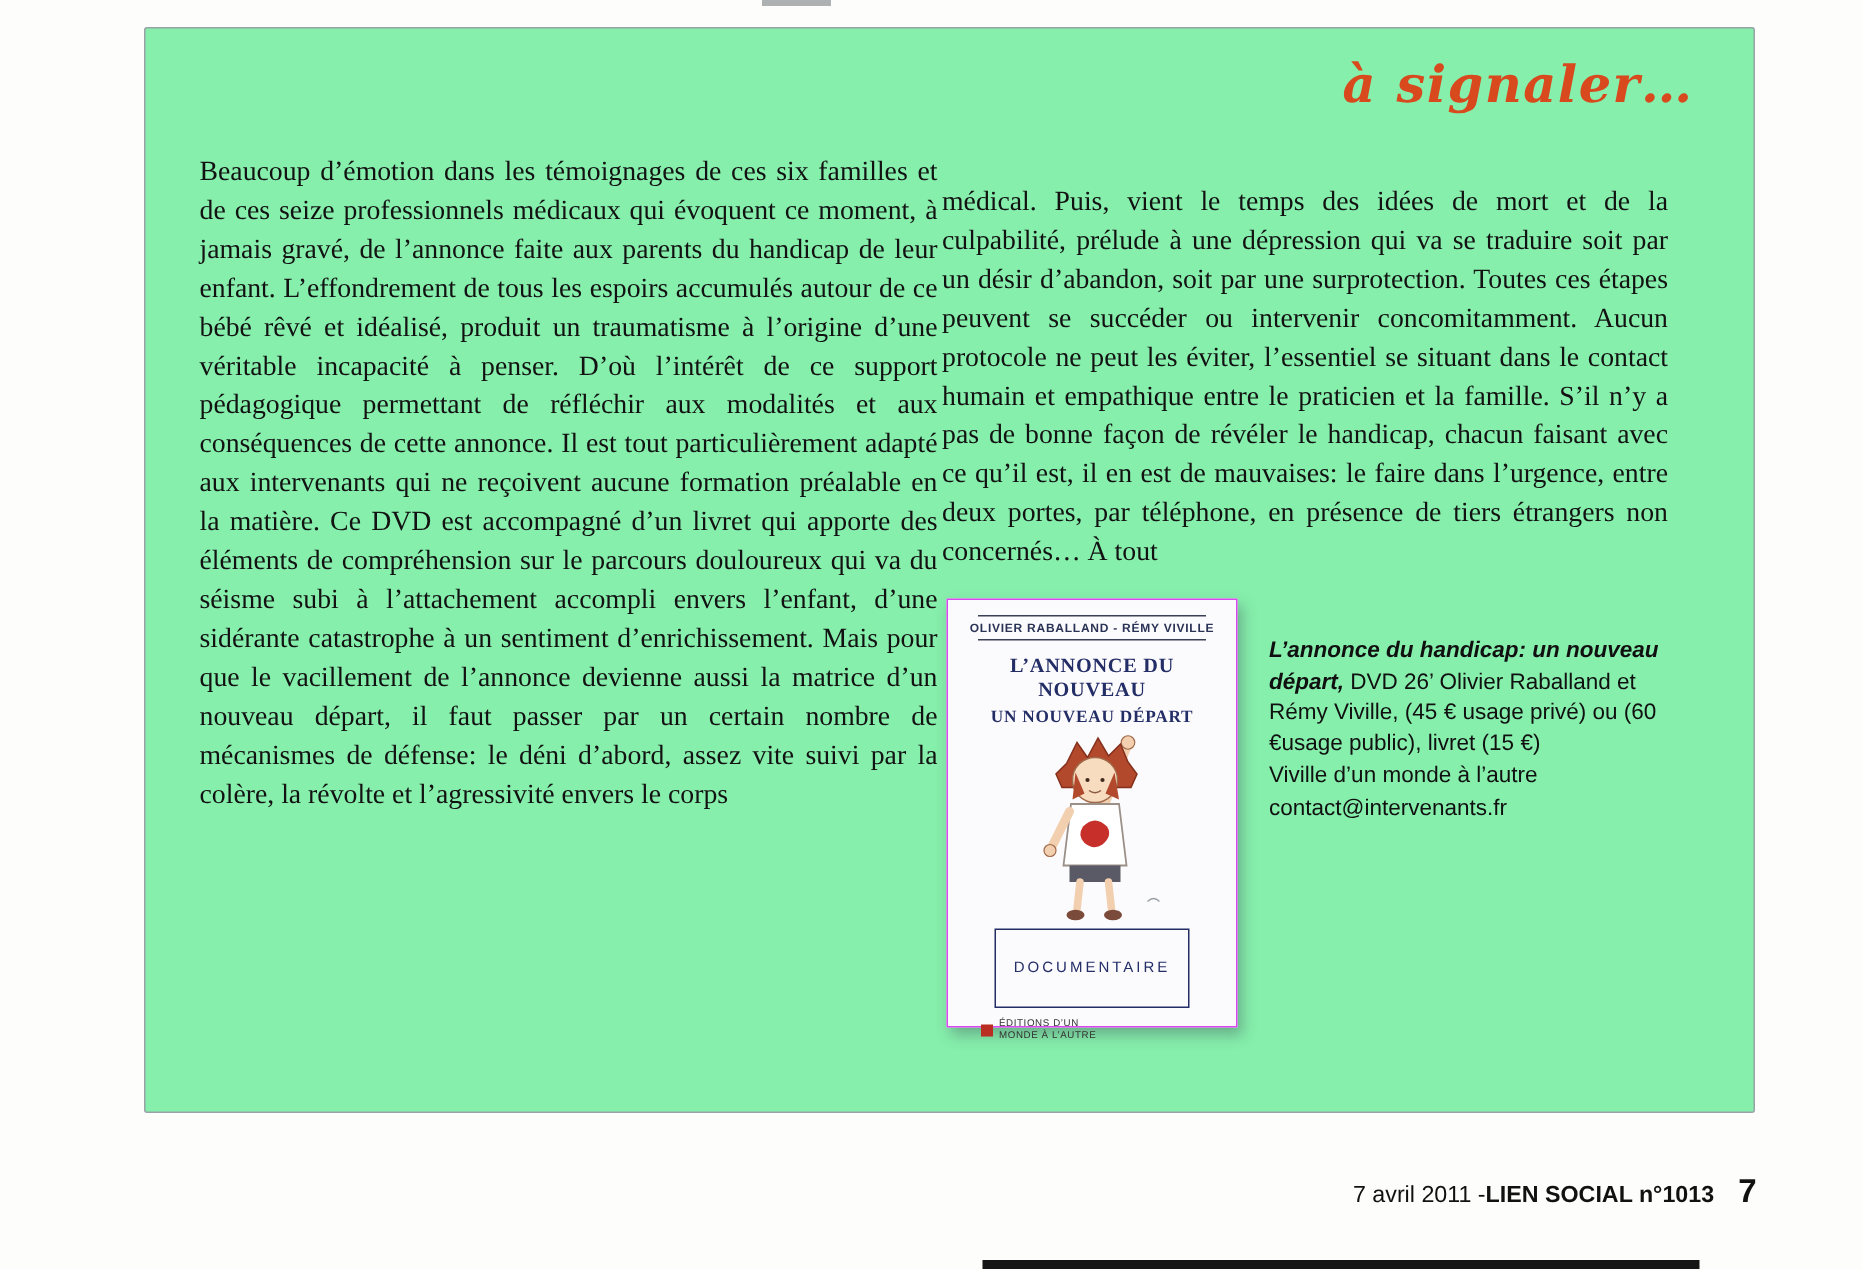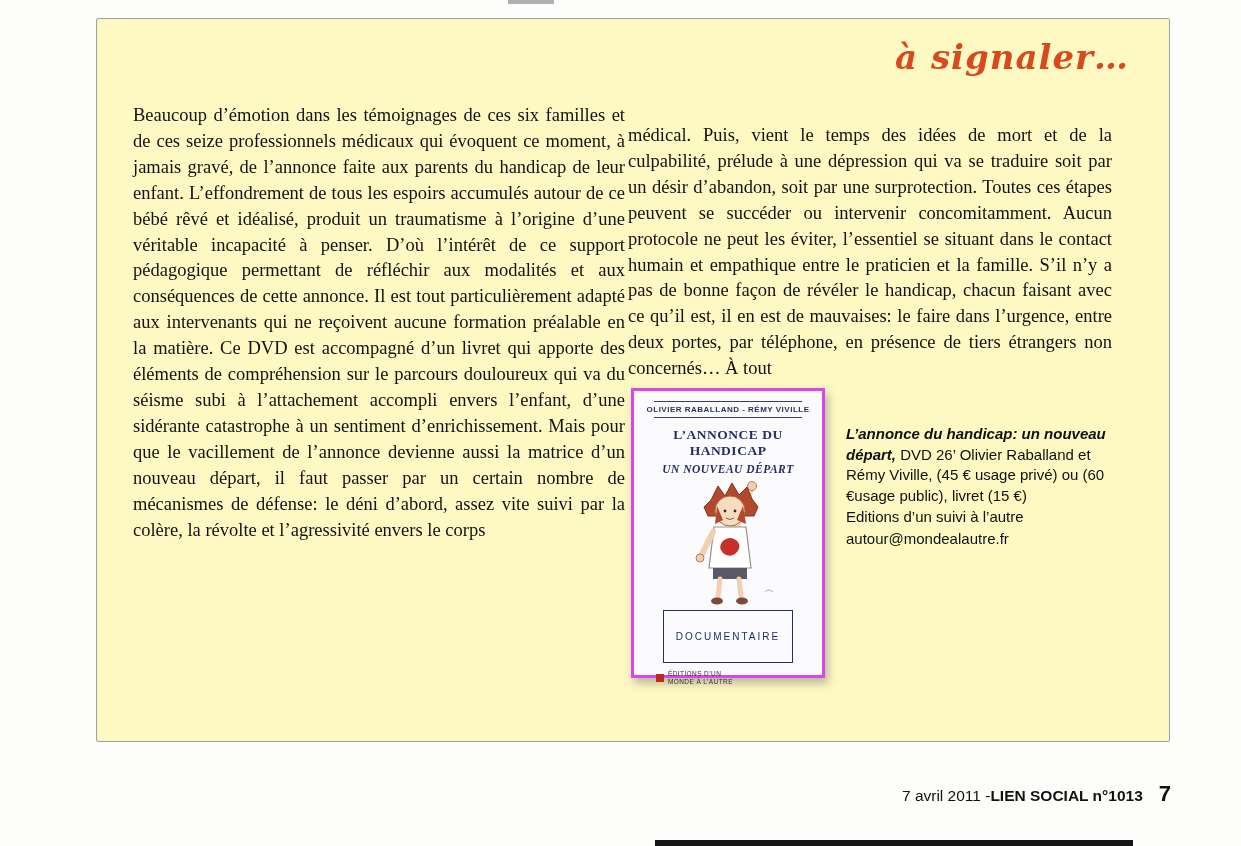--- a/index.html
+++ b/index.html
@@ -7,21 +7,21 @@
   .page{
     position:relative;
     width:1241px;height:846px;
     background:#fdfdfb;
     overflow:hidden;
     font-family:"Liberation Serif","DejaVu Serif",serif;
   }
   .panel{
     position:absolute;left:96px;top:18px;
     width:1072px;height:722px;
-    background:#fef9c3;
+    background:#86efac;
     border:1px solid #98a3a7;
     border-radius:2px;
   }
   .signaler{
     position:absolute;top:18px;right:40px;
     font-family:"DejaVu Serif",serif;
     font-style:italic;font-weight:bold;
     font-size:34px;letter-spacing:1px;
     color:#d8491e;
   }
@@ -45,43 +45,43 @@
     position:absolute;left:531px;top:104px;width:484px;
   }
   .media-row{
     display:flex;
     margin-top:6px;
   }
   .dvd-photo{
     flex:none;width:200px;margin-right:18px;
   }
   .dvd-cover{
-    margin:0 3px;
+    margin:11px 3px;
     background:#fbfafc;
-    border:3px solid #d946ef;
+    border:1px solid #d946ef;
     box-shadow:3px 5px 9px rgba(50,55,70,.35);
     padding:10px 8px 6px;
     height:268px;
     text-align:center;
   }
   .dvd-rule{height:1px;background:#3a4156;margin:0 12px;}
   .dvd-authors{
     padding:3px 0;
     font-family:"Liberation Sans",sans-serif;
     font-size:8px;font-weight:bold;letter-spacing:.5px;
     color:#2a3355;text-transform:uppercase;
   }
   .dvd-title{
     margin-top:9px;
     font-size:13.5px;font-weight:bold;letter-spacing:.5px;
     color:#232d66;
   }
   .dvd-subtitle{
     margin-top:4px;
-    font-size:11.5px;font-weight:bold;font-style:italic;
+    font-size:11.5px;font-weight:bold;
     color:#232d66;letter-spacing:.5px;
   }
   .dvd-illustration{display:block;margin:5px auto 2px;}
   .dvd-genre{
     display:inline-block;
     border:1px solid #232d66;
     padding:20px 12px;
     font-family:"Liberation Sans",sans-serif;
     font-size:10px;font-weight:normal;letter-spacing:2px;
     color:#232d66;
@@ -144,21 +144,21 @@
     <div class="col-right">
       <p class="body-text">médical. Puis, vient le temps des idées de mort et de la culpabilité, prélude à une dépression qui va se traduire soit par un désir d’abandon, soit par une surprotection. Toutes ces étapes peuvent se succéder ou intervenir concomitamment. Aucun protocole ne peut les éviter, l’essentiel se situant dans le contact humain et empathique entre le praticien et la famille. S’il n’y a pas de bonne façon de révéler le handicap, chacun faisant avec ce qu’il est, il en est de mauvaises: le faire dans l’urgence, entre deux portes, par téléphone, en présence de tiers étrangers non concernés… À tout</p>
 
       <div class="media-row">
 
         <div class="dvd-photo">
           <div class="dvd-cover">
             <div class="dvd-rule"></div>
             <div class="dvd-authors">Olivier Raballand - Rémy Viville</div>
             <div class="dvd-rule"></div>
-            <div class="dvd-title">L’ANNONCE DU HANDICAP</div>
+            <div class="dvd-title">L’ANNONCE DU NOUVEAU</div>
             <div class="dvd-subtitle">UN NOUVEAU DÉPART</div>
 
             <svg class="dvd-illustration" width="120" height="128" viewBox="0 0 110 128">
 
               <path d="M62 50 L78 8" stroke="#f2cfae" stroke-width="7" stroke-linecap="round" fill="none"></path>
               <circle cx="79" cy="6" r="4.5" fill="#f2cfae" stroke="#a06a4a" stroke-width="0.8"></circle>
 
               <path d="M38 20 L45 6 L52 16 L59 3 L66 15 L74 7 L79 19 L85 27 L81 36 L35 36 L31 27 Z" fill="#b3492c" stroke="#84301c" stroke-width="1"></path>
 
               <circle cx="57" cy="31" r="15" fill="#f7dcc0" stroke="#a06a4a" stroke-width="1"></circle>
@@ -191,22 +191,22 @@
               <span class="mark"></span>
               <span class="txt">Éditions d’un monde à l’autre</span>
             </div>
           </div>
         </div>
 
         <div class="media-text">
 
           <div class="caption">
             <span class="cap-title">L’annonce du handicap: un nouveau départ,</span><span> DVD 26’ Olivier Raballand et Rémy Viville, (45 € usage privé) ou (60 €usage public), livret (15 €)</span>
-            <div class="cap-line">Editions d’un suivi à l’autre</div>
-            <div class="cap-line">autour@mondealautre.fr</div>
+            <div class="cap-line">Viville d’un monde à l’autre</div>
+            <div class="cap-line">contact@intervenants.fr</div>
           </div>
         </div>
 
       </div>
     </div>
 
   </div>
 
   <div class="footer">
     <span>7 avril 2011 - </span>

